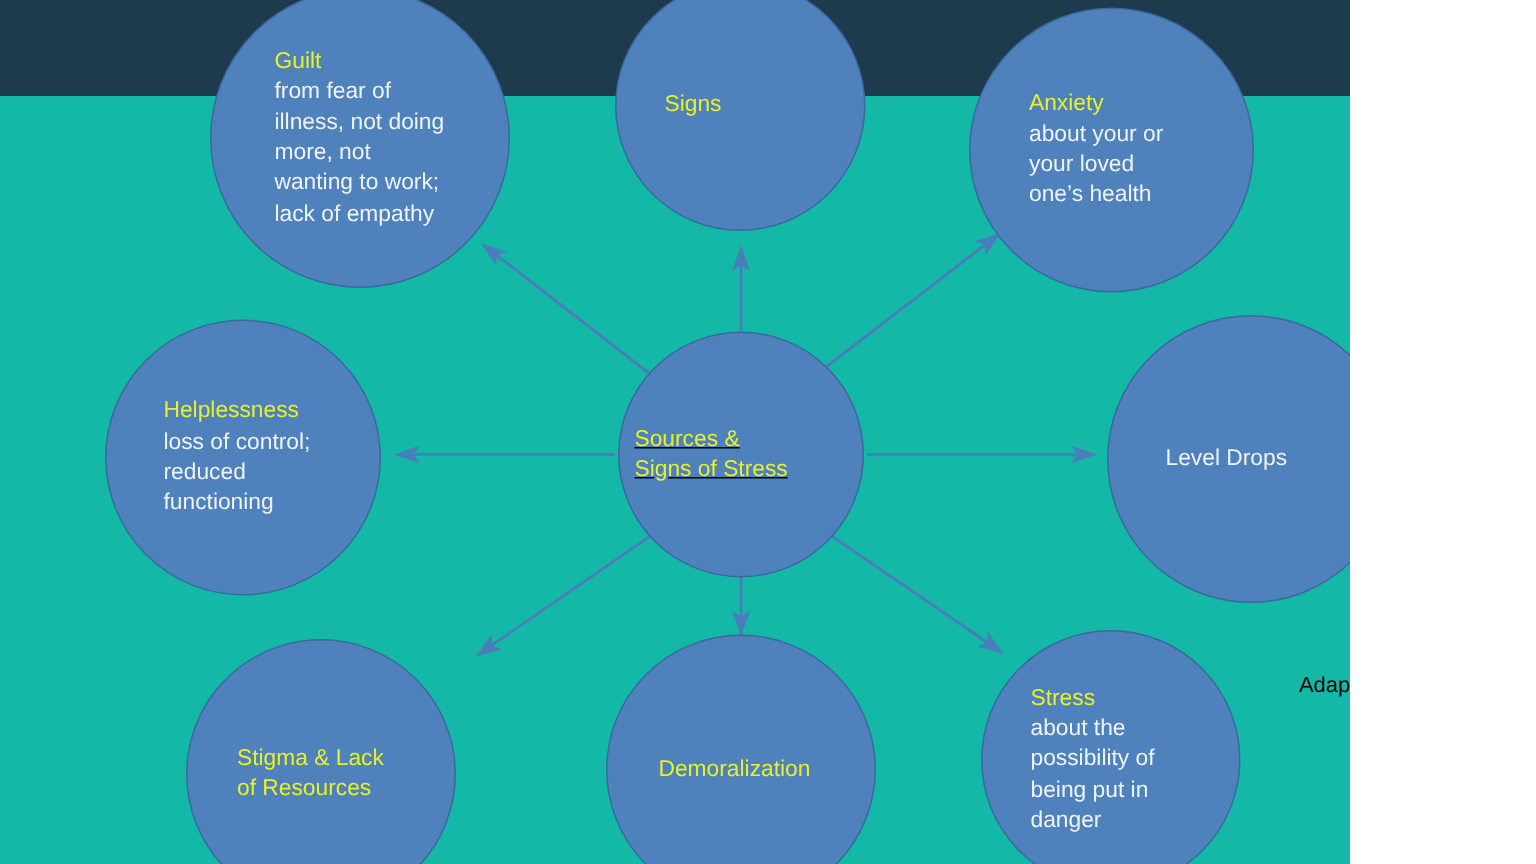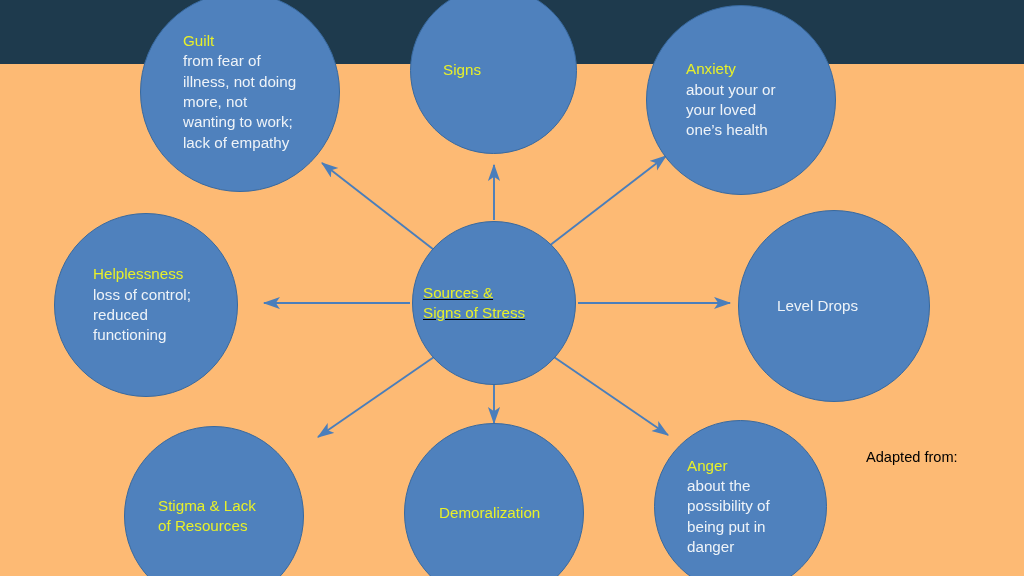--- a/index.html
+++ b/index.html
@@ -9,23 +9,23 @@
   }
   body {
     width: 1024px;
     height: 576px;
     background: #ffffff;
     font-family: "Liberation Sans", sans-serif;
     overflow: hidden;
   }
   #slide {
     position: relative;
-    width: 1024px;
+    width: 900px;
     height: 576px;
-    background: #fdba74;
+    background: #14b8a6;
     overflow: hidden;
   }
   
   #header-band {
     position: absolute;
     left: 0;
     top: 0;
     width: 1024px;
     height: 64px;
     background: #1e3a4d;
@@ -142,21 +142,21 @@
 
   <div class="node align-left" style="left:646px; top:5px; width:190px; height:190px; padding:0 22px 0 39px;">
     <div class="inner">
       <span class="ttl">Anxiety</span>
       <span class="txt">about your or
 your loved
 one’s health</span>
     </div>
   </div>
 
-  <div class="node align-left" style="left:54px; top:213px; width:184px; height:184px; padding:0 20px 0 38px;">
+  <div class="node align-left" style="left:70px; top:213px; width:184px; height:184px; padding:0 20px 0 38px;">
     <div class="inner">
       <span class="ttl">Helplessness</span>
       <span class="txt">loss of control;
 reduced
 functioning</span>
     </div>
   </div>
 
   <div class="node align-left" style="left:738px; top:210px; width:192px; height:192px; padding:0 22px 0 38px;">
     <div class="inner">
@@ -172,21 +172,21 @@
   </div>
 
   <div class="node align-left" style="left:404px; top:423px; width:180px; height:180px; padding:0 16px 0 34px;">
     <div class="inner">
       <span class="ttl">Demoralization</span>
     </div>
   </div>
 
   <div class="node align-left" style="left:654px; top:420px; width:173px; height:173px; padding:0 18px 0 32px;">
     <div class="inner">
-      <span class="ttl">Anger</span>
+      <span class="ttl">Stress</span>
       <span class="txt">about the
 possibility of
 being put in
 danger</span>
     </div>
   </div>
 
   <div class="node align-center" style="left:412px; top:221px; width:164px; height:164px; padding:0 10px;">
     <div class="inner">
       <span class="ttl">Sources &amp;

